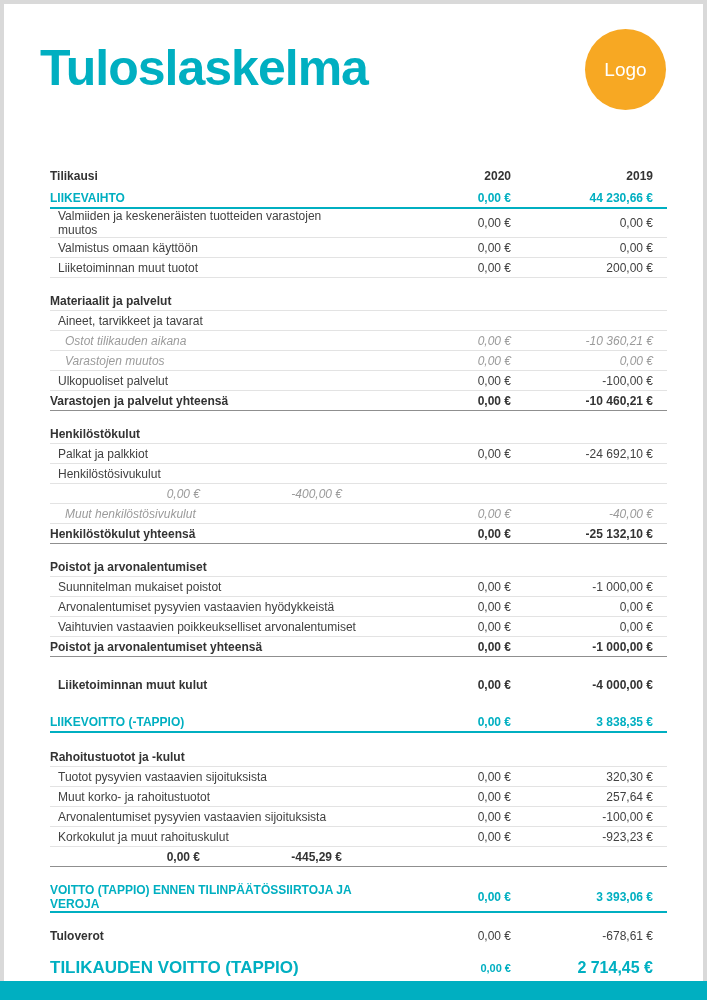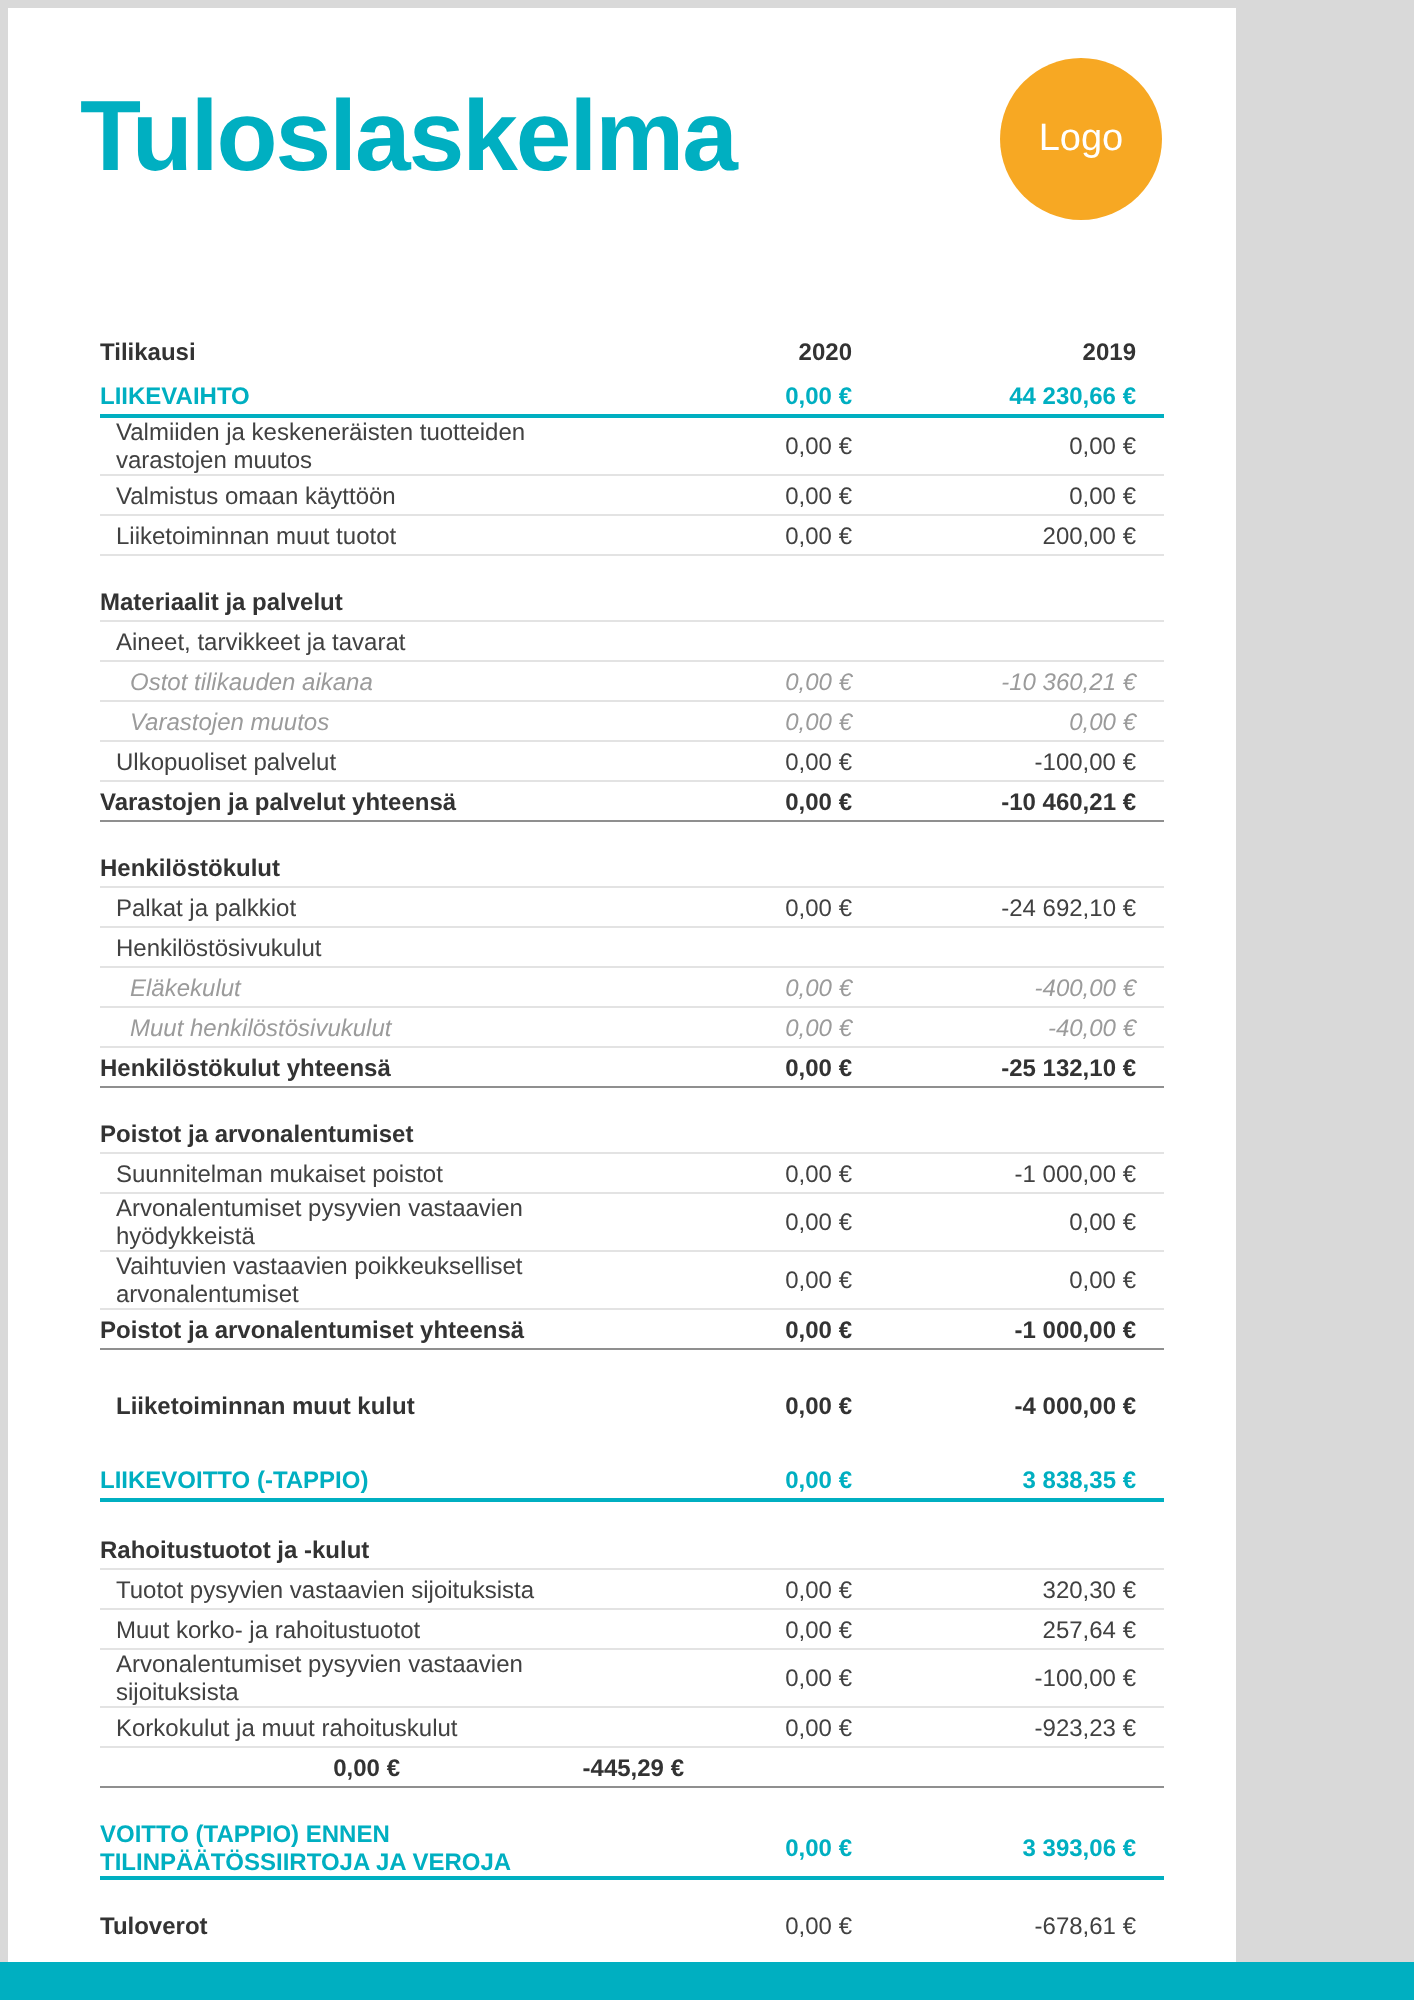--- a/index.html
+++ b/index.html
@@ -20,21 +20,21 @@
   }
   .canvas{
     position:relative;
     width:707px;height:1000px;
     background:var(--frame);
     overflow:hidden;
   }
   .page{
     position:absolute;
     top:4px;left:4px;
-    width:614px;height:977px;
+    width:699px;height:977px;
     background:#ffffff;
   }
   .footer-bar{
     position:absolute;
     left:0;bottom:0;
     width:707px;height:19px;
     background:var(--accent);
   }
   .header{
     position:relative;
@@ -189,21 +189,20 @@
           <div class="c1">Palkat ja palkkiot</div>
           <div class="v v1">0,00 €</div>
           <div class="v v2">-24 692,10 €</div>
         </div>
         <div class="row item">
           <div class="c1">Henkilöstösivukulut</div>
           <div class="v v1"></div>
           <div class="v v2"></div>
         </div>
         <div class="row sub">
-          <div class="c1">Eläkekulut</div>
           <div class="v v1">0,00 €</div>
           <div class="v v2">-400,00 €</div>
         </div>
         <div class="row sub">
           <div class="c1">Muut henkilöstösivukulut</div>
           <div class="v v1">0,00 €</div>
           <div class="v v2">-40,00 €</div>
         </div>
         <div class="row total">
           <div class="c1">Henkilöstökulut yhteensä</div>

